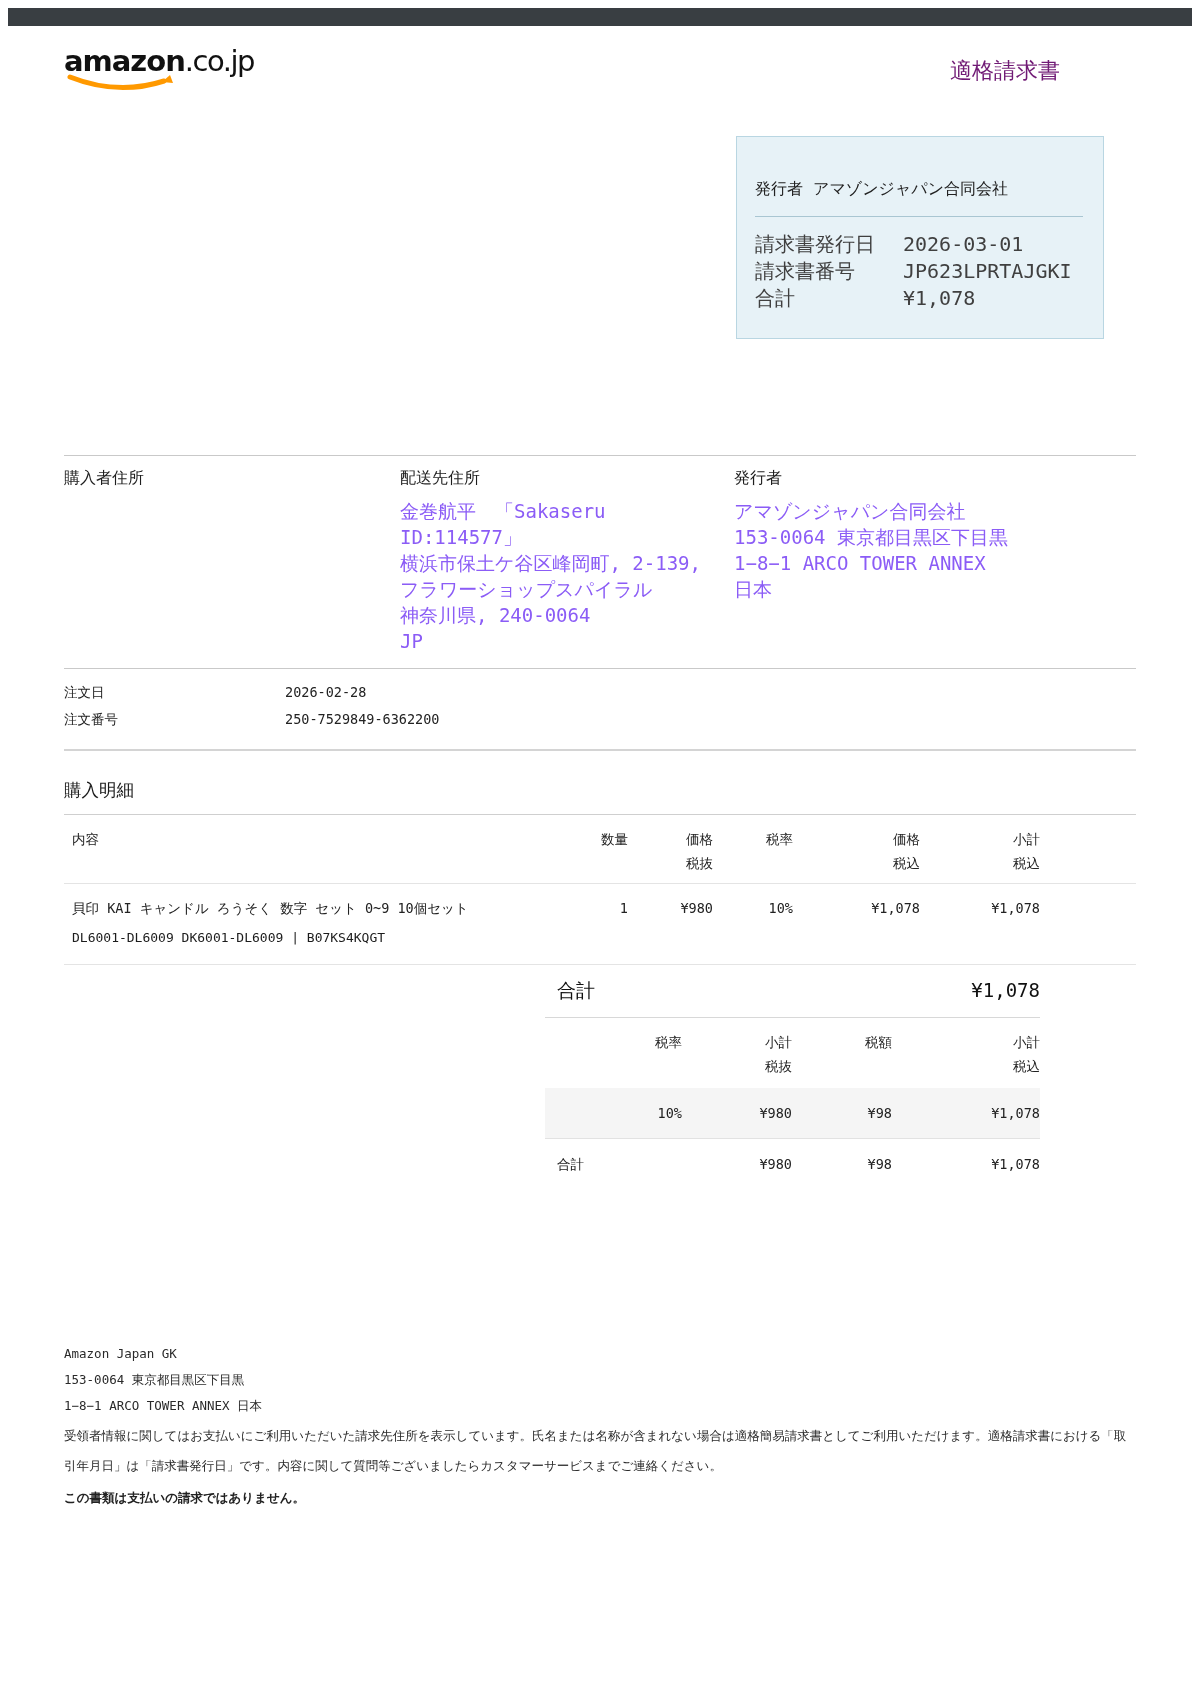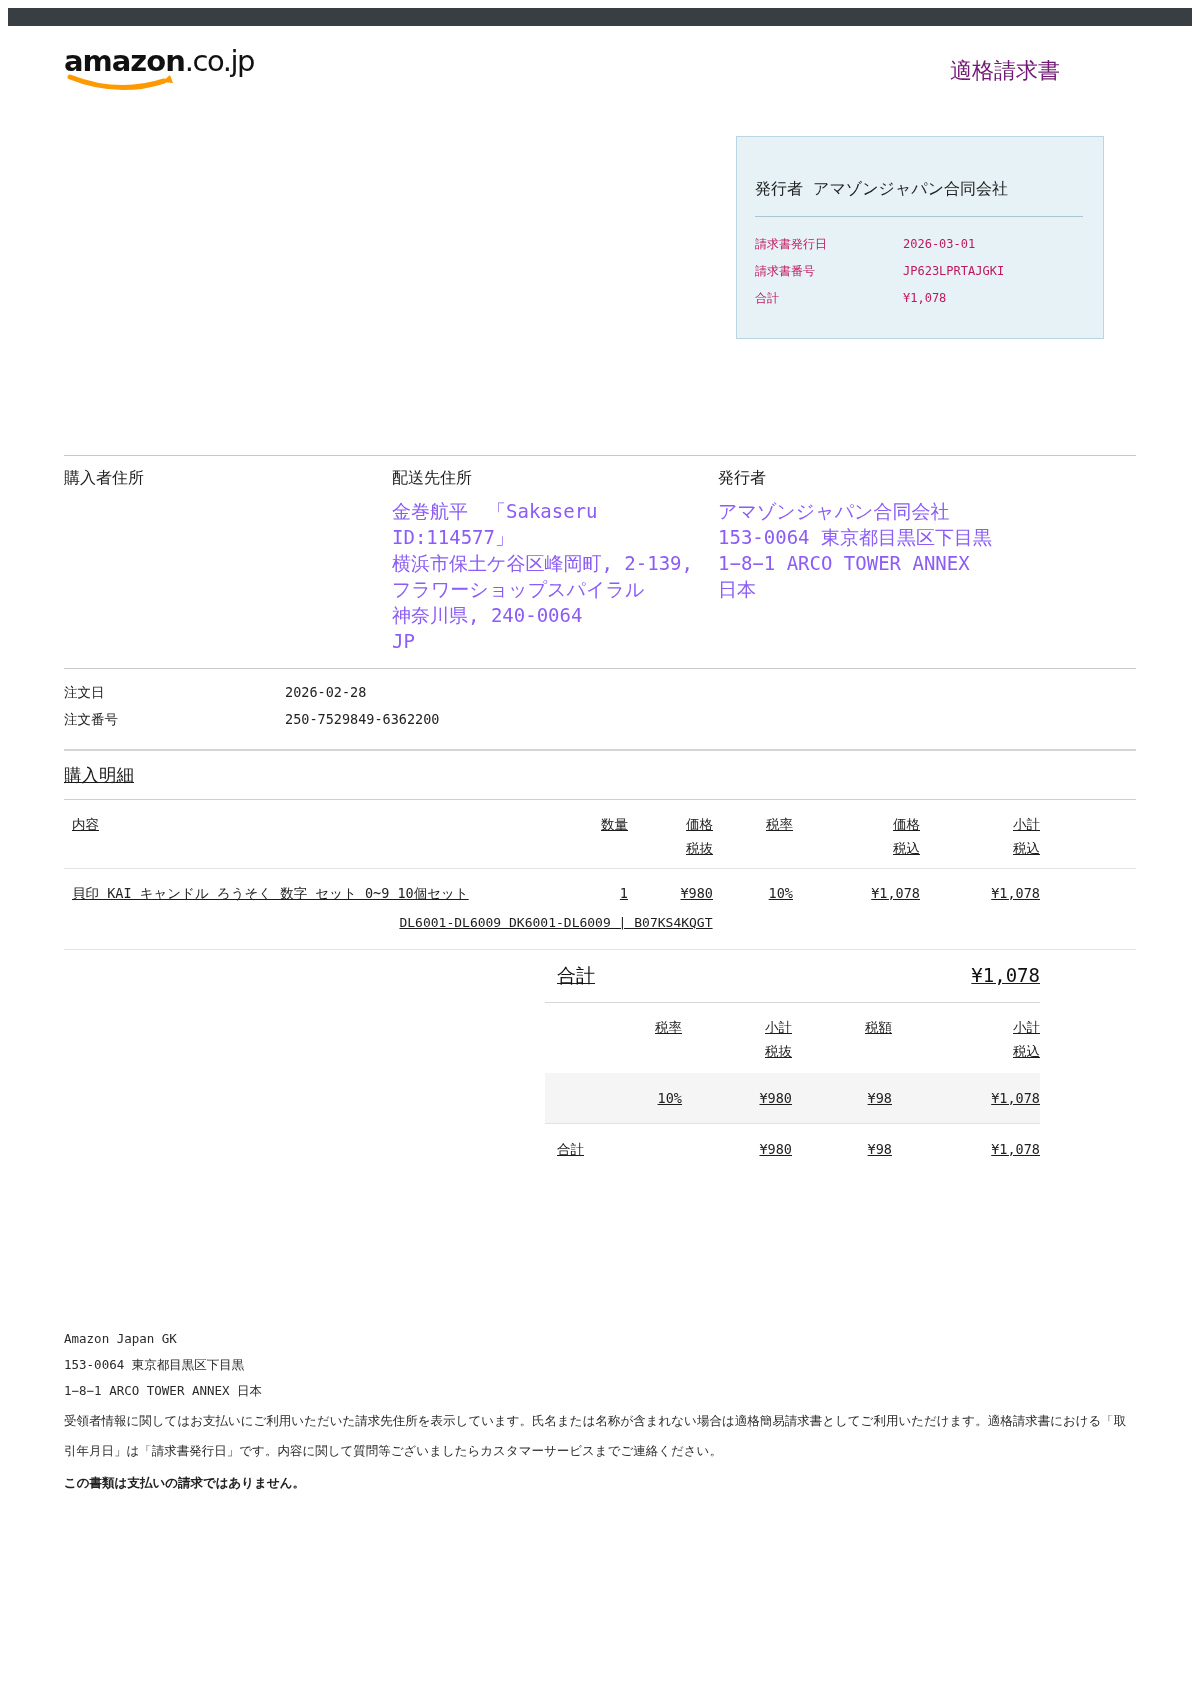--- a/index.html
+++ b/index.html
@@ -33,61 +33,62 @@
   .summary-box {
     margin: 40px 96px 0 auto;
     width: 368px;
     background: #e7f2f7;
     border: 1px solid #b9d6e2;
     padding: 42px 20px 26px 18px;
   }
   .summary-issuer { font-size: 16px; color: #222; }
   .summary-issuer .gap { display: inline-block; width: 10px; }
   .summary-box hr { border: none; border-top: 1px solid #a9c6d2; margin: 16px 0 14px 0; }
-  .summary-row { display: flex; font-size: 12px; line-height: 27px; color: #be185d; }
+  .summary-row { display: flex; font-size: 20px; line-height: 27px; color: #404040; }
   .summary-row .lbl { width: 148px; flex-shrink: 0; }
 
   .content { margin: 0 64px; width: 1072px; }
 
   .addr-section {
     margin-top: 116px;
     border-top: 1px solid #c9c9c9;
     padding-top: 12px;
     display: grid;
     grid-template-columns: 328px 326px auto;
+    gap: 8px;
   }
   .addr-col h3 { font-size: 16px; font-weight: 400; color: #1e1e1e; margin-bottom: 9px; }
   .addr-line { font-size: 19px; line-height: 26px; color: #8b5cf6; }
 
   .order-section {
     margin-top: 14px;
     border-top: 1px solid #c9c9c9;
     padding-top: 10px;
   }
   .order-section h3 { font-size: 16px; font-weight: 400; color: #1e1e1e; margin-bottom: 8px; }
   .order-row { display: flex; font-size: 13.5px; line-height: 27px; color: #222; }
   .order-row .lbl { width: 221px; flex-shrink: 0; }
 
-  .purchase-section { margin-top: 16px; border-top: 2px solid #d4d4d4; padding-top: 12px; text-decoration: underline; }
+  .purchase-section { margin-top: 16px; border-top: 2px solid #d4d4d4; padding-top: 27px; }
   .purchase-section h2 { font-size: 17.5px; font-weight: 400; color: #1a1a1a; margin-bottom: 12px; }
   .rule { border: none; border-top: 1px solid #cfcfcf; }
   .rule-light { border: none; border-top: 1px solid #e4e4e4; }
 
   .ptable { padding-right: 96px; }
   .prow {
     display: grid;
     grid-template-columns: 504px 60px 85px 80px 127px 120px;
     font-size: 13.5px;
     color: #222;
   }
   .prow .c { text-align: right; line-height: 24px; }
   .prow .c.desc { text-align: left; padding-left: 8px; }
   .phead { padding: 12px 0 8px 0; }
   .pitem { padding: 12px 0 4px 0; }
-  .psku { font-size: 13px; color: #1c1c1c; padding: 2px 0 14px 8px; line-height: 24px; text-align: center; }
+  .psku { font-size: 13px; color: #1c1c1c; padding: 2px 0 14px 8px; line-height: 24px; }
 
   .grand-total {
     padding: 13px 96px 13px 0;
     display: flex;
     align-items: baseline;
   }
   .grand-total .lbl { margin-left: 493px; font-size: 19px; color: #111; }
   .grand-total .val { margin-left: auto; font-size: 19px; color: #111; }
 
   .tax-area { margin-left: 481px; width: 495px; }

